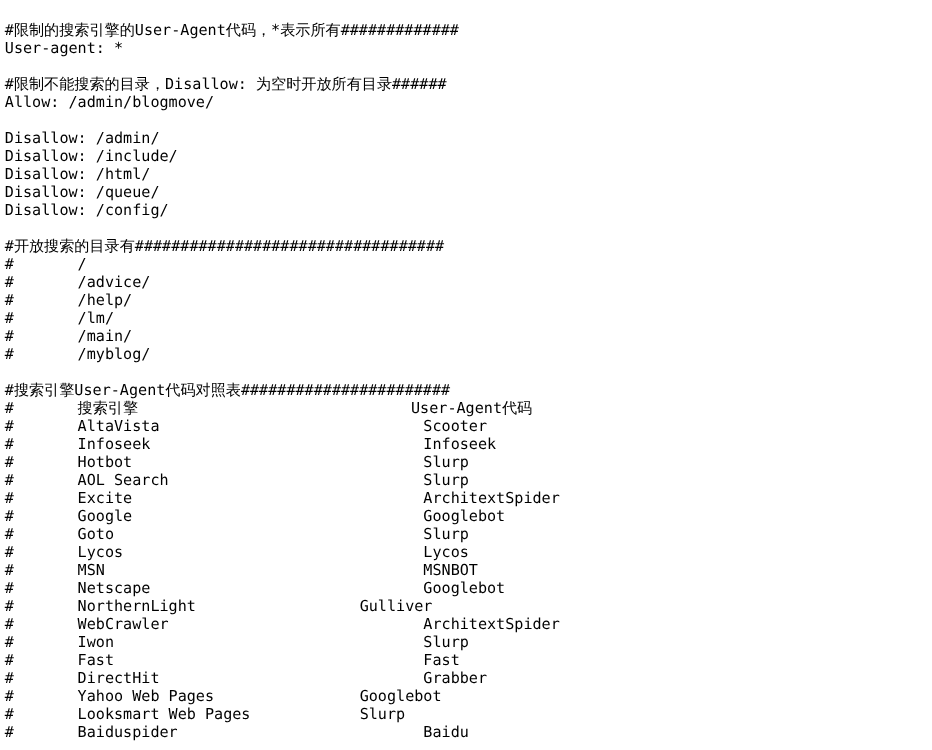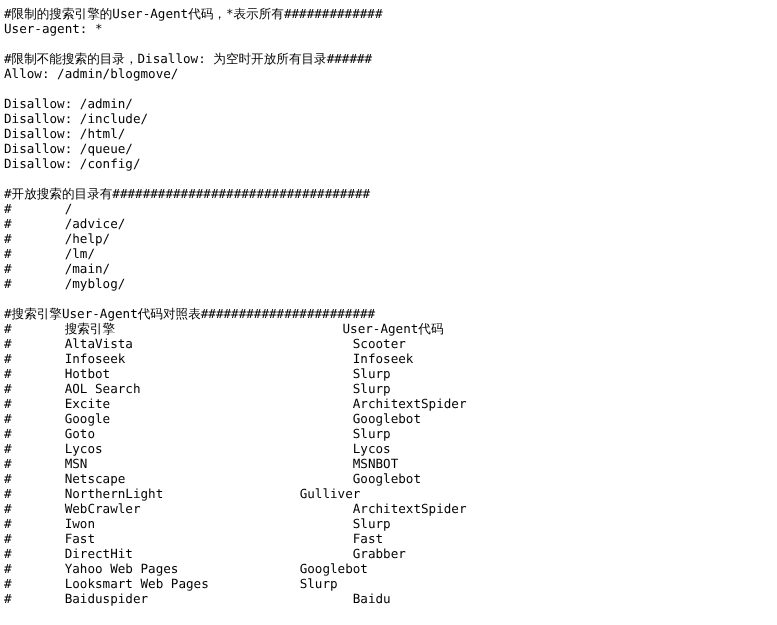--- a/index.html
+++ b/index.html
@@ -13,21 +13,21 @@
     overflow: hidden;
   }
   #robots-file {
     font-family: "DejaVu Sans Mono", "Liberation Mono", monospace;
     font-size: 12.6px;
     line-height: 15px;
     color: #000000;
     background: #ffffff;
     white-space: pre;
     margin: 0;
-    padding: 6px 0 0 4px;
+    padding: 17px 0 0 4px;
     letter-spacing: 0px;
     -webkit-font-smoothing: none;
     font-smooth: never;
     text-rendering: geometricPrecision;
   }
   .line {
     display: block;
     min-height: 15px;
     white-space: pre;
   }

